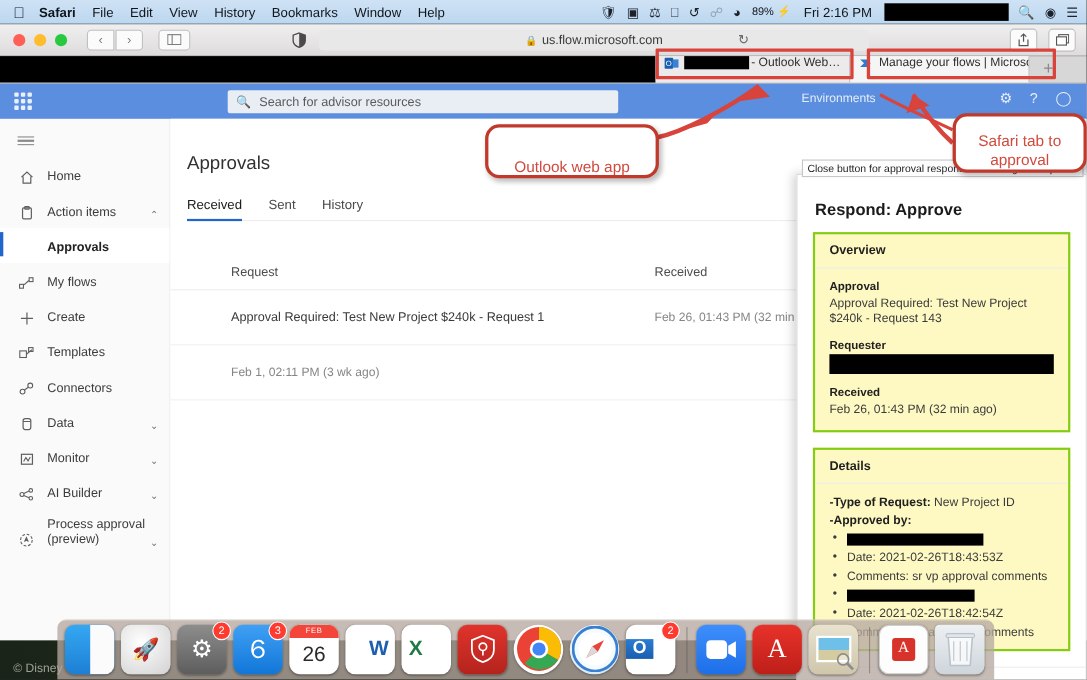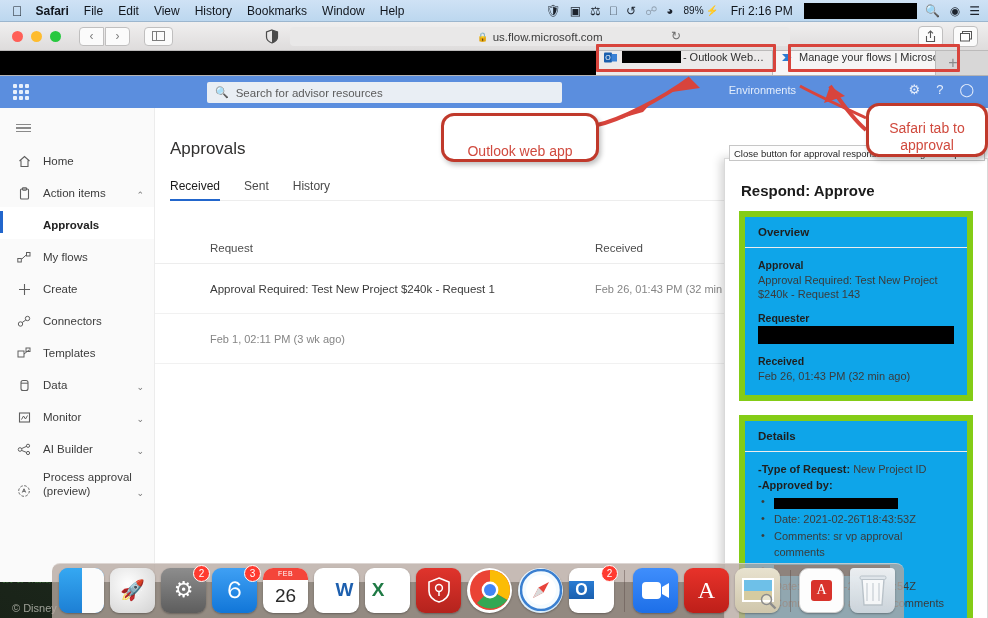--- a/index.html
+++ b/index.html
@@ -229,21 +229,21 @@
     position: absolute; left: 4px; top: -14px; width: 256px; height: 16px;
     background: #fdfdfd; border: 1px solid #c6c6c6;
     font-size: 9.5px; color: #1f1f1f; padding: 0 4px;
     display: flex; align-items: center; white-space: nowrap; overflow: hidden;
   }
   .panel-title {
     font-size: 15px; font-weight: bold; color: #1b1b1b;
     margin: 23px 0 12px 16px;
   }
   .card {
-    margin: 0 14px 14px 14px; border: 6px solid #84cc16; background: #0ea5e9;
+    margin: 0 14px 14px 14px; border: 2px solid #84cc16; background: #fef9c3;
   }
   .card-hd {
     font-size: 11.5px; font-weight: bold; color: #1f1f1f;
     padding: 9px 0 9px 13px; border-bottom: 1px solid #ededed;
   }
   .card-bd { padding: 11px 13px 12px 13px; }
   .fld-lbl { font-size: 10.5px; font-weight: bold; color: #1f1f1f; margin-bottom: 2px; }
   .fld-val { font-size: 11px; color: #3b3b3b; line-height: 14px; margin-bottom: 11px; }
   .redact-bar { height: 18px; background: #000; margin-bottom: 11px; }
   .details-bd { padding: 10px 13px 6px 13px; font-size: 11px; color: #3b3b3b; }
@@ -540,37 +540,37 @@
               <svg width="13" height="13" viewBox="0 0 13 13">
                   <path d="M6.5 1 V12 M1 6.5 H12" stroke="#5f5f5f" stroke-width="1.1"></path>
                 </svg>
             </span>
             <span class="nav-lbl">Create</span>
           </div>
 
           <div class="nav-item">
             <span class="nav-ico">
               <svg width="14" height="13" viewBox="0 0 14 13">
+                  <rect x="1" y="4" width="6" height="6" fill="none" stroke="#5f5f5f" stroke-width="1"></rect>
+                  <path d="M7 7 L12 3" stroke="#5f5f5f" stroke-width="1"></path>
+                  <rect x="9" y="1" width="4" height="3.5" fill="none" stroke="#5f5f5f" stroke-width="1"></rect>
+                </svg>
+            </span>
+            <span class="nav-lbl">Templates</span>
+          </div>
+
+          <div class="nav-item">
+            <span class="nav-ico">
+              <svg width="14" height="13" viewBox="0 0 14 13">
                   <circle cx="3.5" cy="9" r="2.2" fill="none" stroke="#5f5f5f" stroke-width="1"></circle>
                   <circle cx="10.5" cy="3.5" r="2.2" fill="none" stroke="#5f5f5f" stroke-width="1"></circle>
                   <path d="M5.2 7.5 L8.8 5" stroke="#5f5f5f" stroke-width="1"></path>
                 </svg>
             </span>
             <span class="nav-lbl">Connectors</span>
-          </div>
-
-          <div class="nav-item">
-            <span class="nav-ico">
-              <svg width="14" height="13" viewBox="0 0 14 13">
-                  <rect x="1" y="4" width="6" height="6" fill="none" stroke="#5f5f5f" stroke-width="1"></rect>
-                  <path d="M7 7 L12 3" stroke="#5f5f5f" stroke-width="1"></path>
-                  <rect x="9" y="1" width="4" height="3.5" fill="none" stroke="#5f5f5f" stroke-width="1"></rect>
-                </svg>
-            </span>
-            <span class="nav-lbl">Templates</span>
           </div>
 
           <div class="nav-item">
             <span class="nav-ico">
               <svg width="13" height="13" viewBox="0 0 13 13">
                   <rect x="3" y="1.5" width="7" height="10" rx="2" fill="none" stroke="#5f5f5f" stroke-width="1.1"></rect>
                   <path d="M3 4.2 H10" stroke="#5f5f5f" stroke-width="1"></path>
                 </svg>
             </span>
             <span class="nav-lbl">Data</span>

